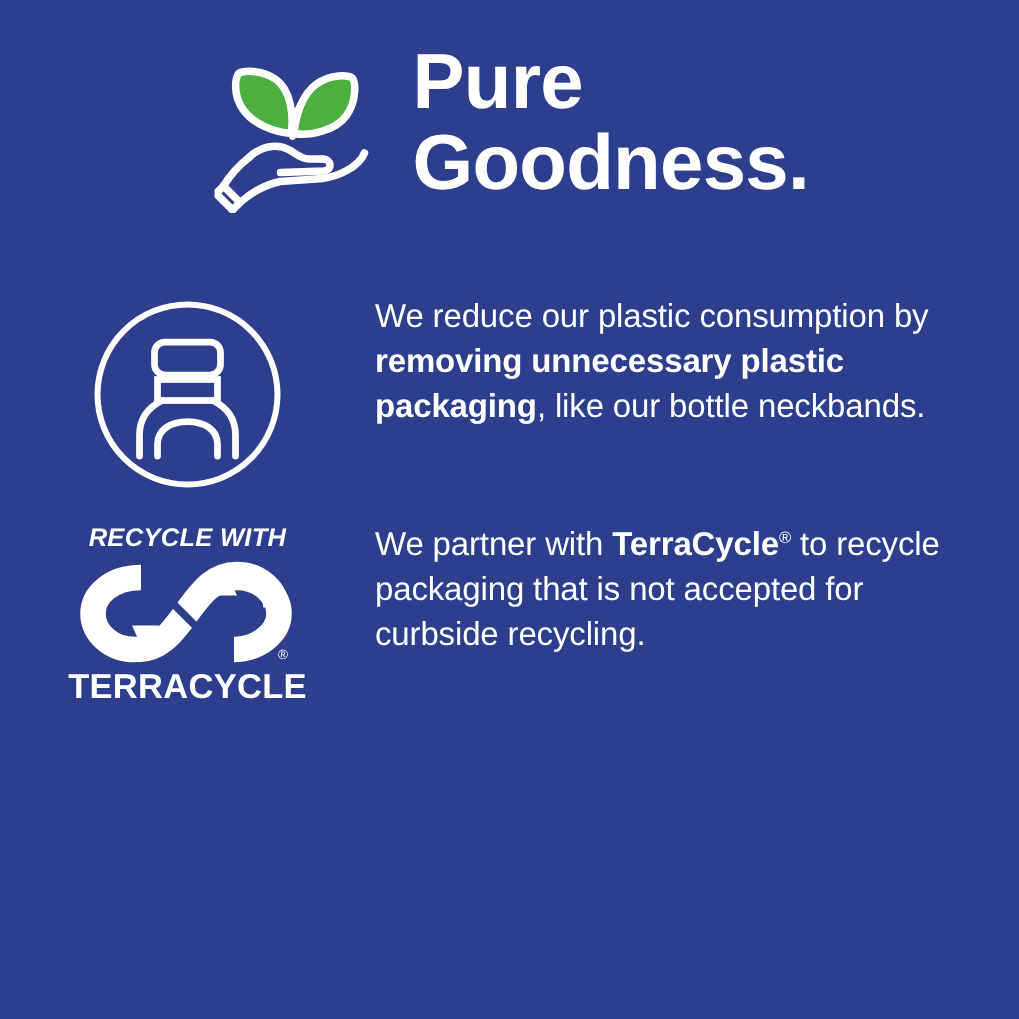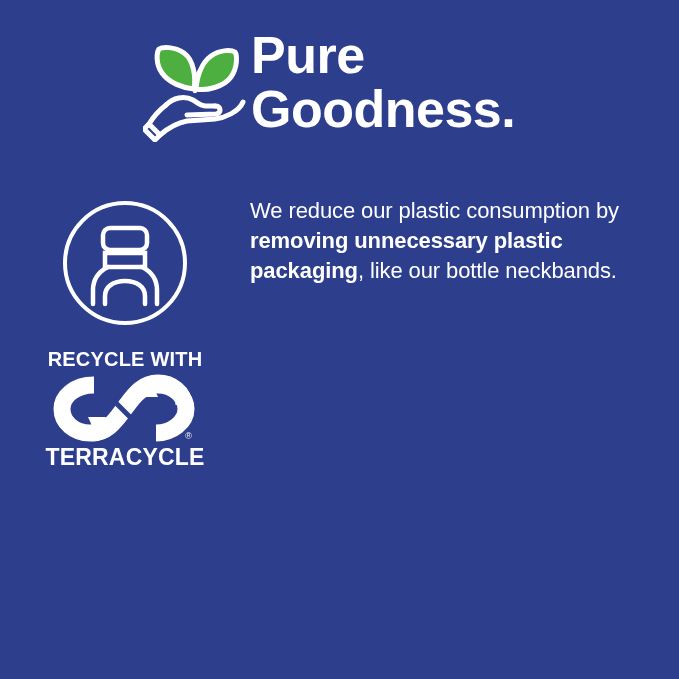--- a/index.html
+++ b/index.html
@@ -29,21 +29,21 @@
     display: flex;
     align-items: flex-start;
   }
   .header-logo {
     width: 106px;
     height: 108px;
     flex: 0 0 auto;
     margin-top: 6px;
   }
   .header-title {
-    margin-left: 2px;
+    margin-left: 26px;
     color: #ffffff;
     font-size: 52px;
     line-height: 54px;
     font-weight: bold;
     letter-spacing: -0.5px;
     white-space: pre-line;
   }
 
   
   .row {
@@ -93,24 +93,25 @@
     align-items: center;
   }
   .tc-top,
   .tc-bottom {
     color: #ffffff;
     font-weight: bold;
     text-align: center;
     white-space: nowrap;
   }
   .tc-top {
-    font-size: 20px;
+    font-size: 17px;
     letter-spacing: 0.2px;
     line-height: 18px;
     margin-bottom: 3px;
+    font-style: italic;
   }
   .tc-bottom {
     font-size: 23px;
     letter-spacing: 0.2px;
     line-height: 24px;
     margin-top: 2px;
   }
   .tc-mark {
     width: 146px;
     height: 72px;
@@ -192,18 +193,21 @@
             <polygon points="36,46 54,46 45,66" fill="#ffffff"></polygon>
             <polygon points="106,26 88,26 97,6" fill="#ffffff"></polygon>
 
             <path d="M62 30 L82 50" stroke="#2c3e8c" stroke-width="5" fill="none"></path>
           </svg>
           <div class="tc-reg">®</div>
         </div>
         <div class="tc-bottom">TERRACYCLE</div>
       </div>
     </div>
+    <div class="text-cell">
+      <div class="row-text">We partner with <b>TerraCycle</b><sup>®</sup> to recycle packaging that is not accepted for curbside recycling.</div>
+    </div>
   </div>
 
   <div class="row row-3">
   </div>
 
 </div>
 
 </body></html>

